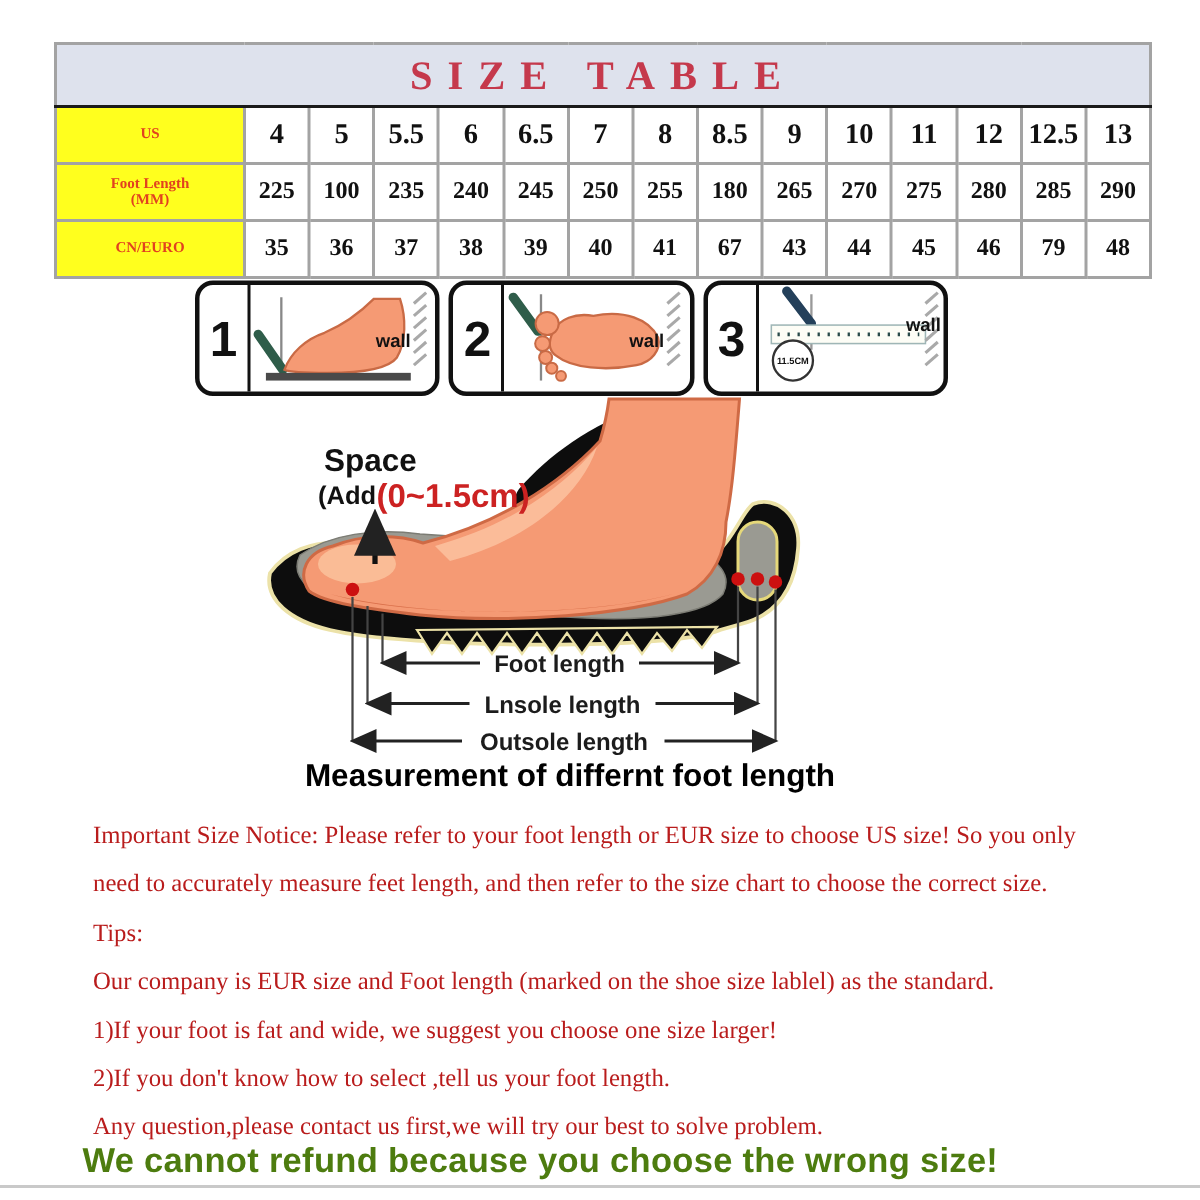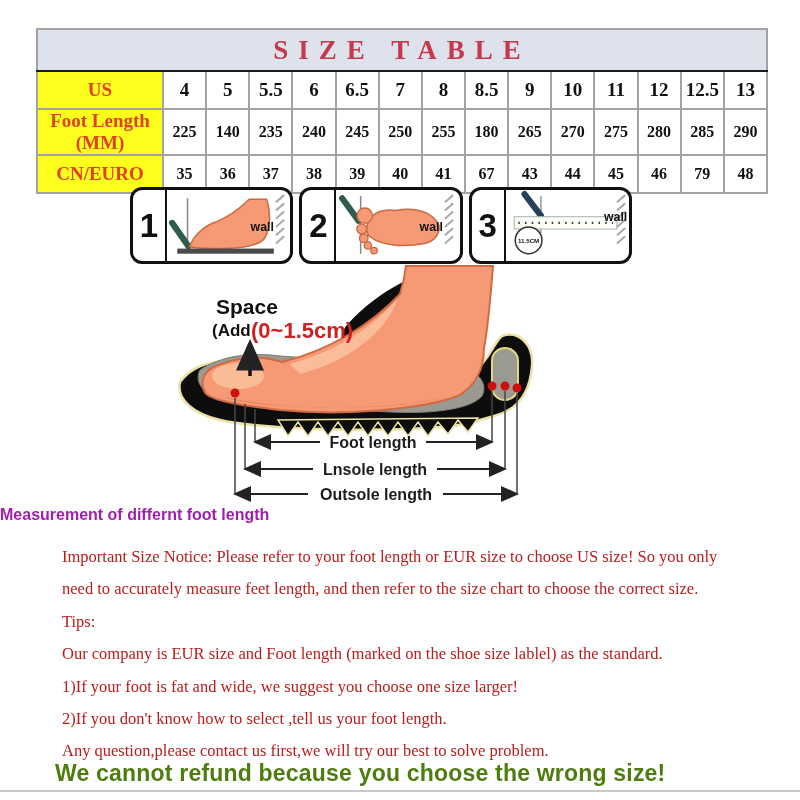--- a/index.html
+++ b/index.html
@@ -7,38 +7,38 @@
         font-family:"Liberation Sans",sans-serif;}
 
   
   #size-table{position:absolute;left:36px;top:28px;width:732px;border-collapse:collapse;
               table-layout:fixed;font-family:"Liberation Mono",monospace;}
   #size-table th,#size-table td{border:2px solid #a3a3a3;text-align:center;vertical-align:middle;
               padding:0;overflow:hidden;font-family:Liberation Serif, serif;}
   #size-table .band{height:40px;background:var(--header-bg,#dee2ed);color:var(--header-text,#c5394c);
               font-size:27px;font-weight:bold;letter-spacing:10px;border-bottom:2px solid #1a1a1a;}
   #size-table .lab{background:var(--label-bg,#ffff1e);color:var(--label-text,#e2411f);
-              font-weight:bold;font-size:19px;line-height:1.15;margin-top:48px;}
+              font-weight:bold;font-size:10px;line-height:1.15;margin-top:48px;}
   #size-table .val{background:#fff;color:#111;font-weight:bold;font-size:16px;height:36px;}
   #size-table tr.us .val{font-size:19px;}
   #size-table col.c-lab{width:126px;}
 
   
   #steps{position:absolute;left:130px;top:187px;width:502px;height:77px;display:flex;gap:6px;}
   .panel{flex:1;border:3px solid #111;border-radius:12px;background:#fff;display:flex;align-items:stretch;}
   .panel .num{width:32px;display:flex;align-items:center;justify-content:center;
               font-weight:bold;font-size:33px;color:#111;border-right:2px solid #111;
               font-family:"Liberation Sans",sans-serif;}
   .panel .scene{flex:1;position:relative;}
   .panel svg{position:absolute;inset:0;}
 
   
   #foot-diagram{position:absolute;left:150px;top:264px;}
-  #diagram-caption{position:absolute;left:0;top:506px;width:760px;text-align:left;
-              font-size:16px;font-weight:bold;color:#a21caf;}
+  #diagram-caption{position:absolute;left:0;top:506px;width:760px;text-align:center;
+              font-size:21px;font-weight:bold;color:#000000;}
 
   
   #notice{position:absolute;left:62px;top:541px;font-family:"Liberation Serif",serif;
           font-size:16.5px;color:#b91c1c;line-height:32.4px;white-space:nowrap;}
   #warning{position:absolute;left:55px;top:760px;font-size:23px;font-weight:bold;color:#4d7c0f;
           letter-spacing:0.2px;}
   #bottom-rule{position:absolute;left:0;top:790px;width:800px;height:2px;background:#c9c9c9;}
 
   .arrow-label{font:bold 16px "Liberation Sans",sans-serif;fill:#1c1c1c;}
   .wall-label{font:bold 12px "Liberation Sans",sans-serif;fill:#111;}
@@ -73,21 +73,21 @@
       <td class="val">12</td>
       <td class="val">12.5</td>
       <td class="val">13</td>
     </tr>
     <tr>
       <td class="lab">
         <div>Foot Length</div>
         <div>(MM)</div>
       </td>
       <td class="val">225</td>
-      <td class="val">140</td>
+      <td class="val">100</td>
       <td class="val">235</td>
       <td class="val">240</td>
       <td class="val">245</td>
       <td class="val">250</td>
       <td class="val">255</td>
       <td class="val">180</td>
       <td class="val">265</td>
       <td class="val">270</td>
       <td class="val">275</td>
       <td class="val">280</td>

